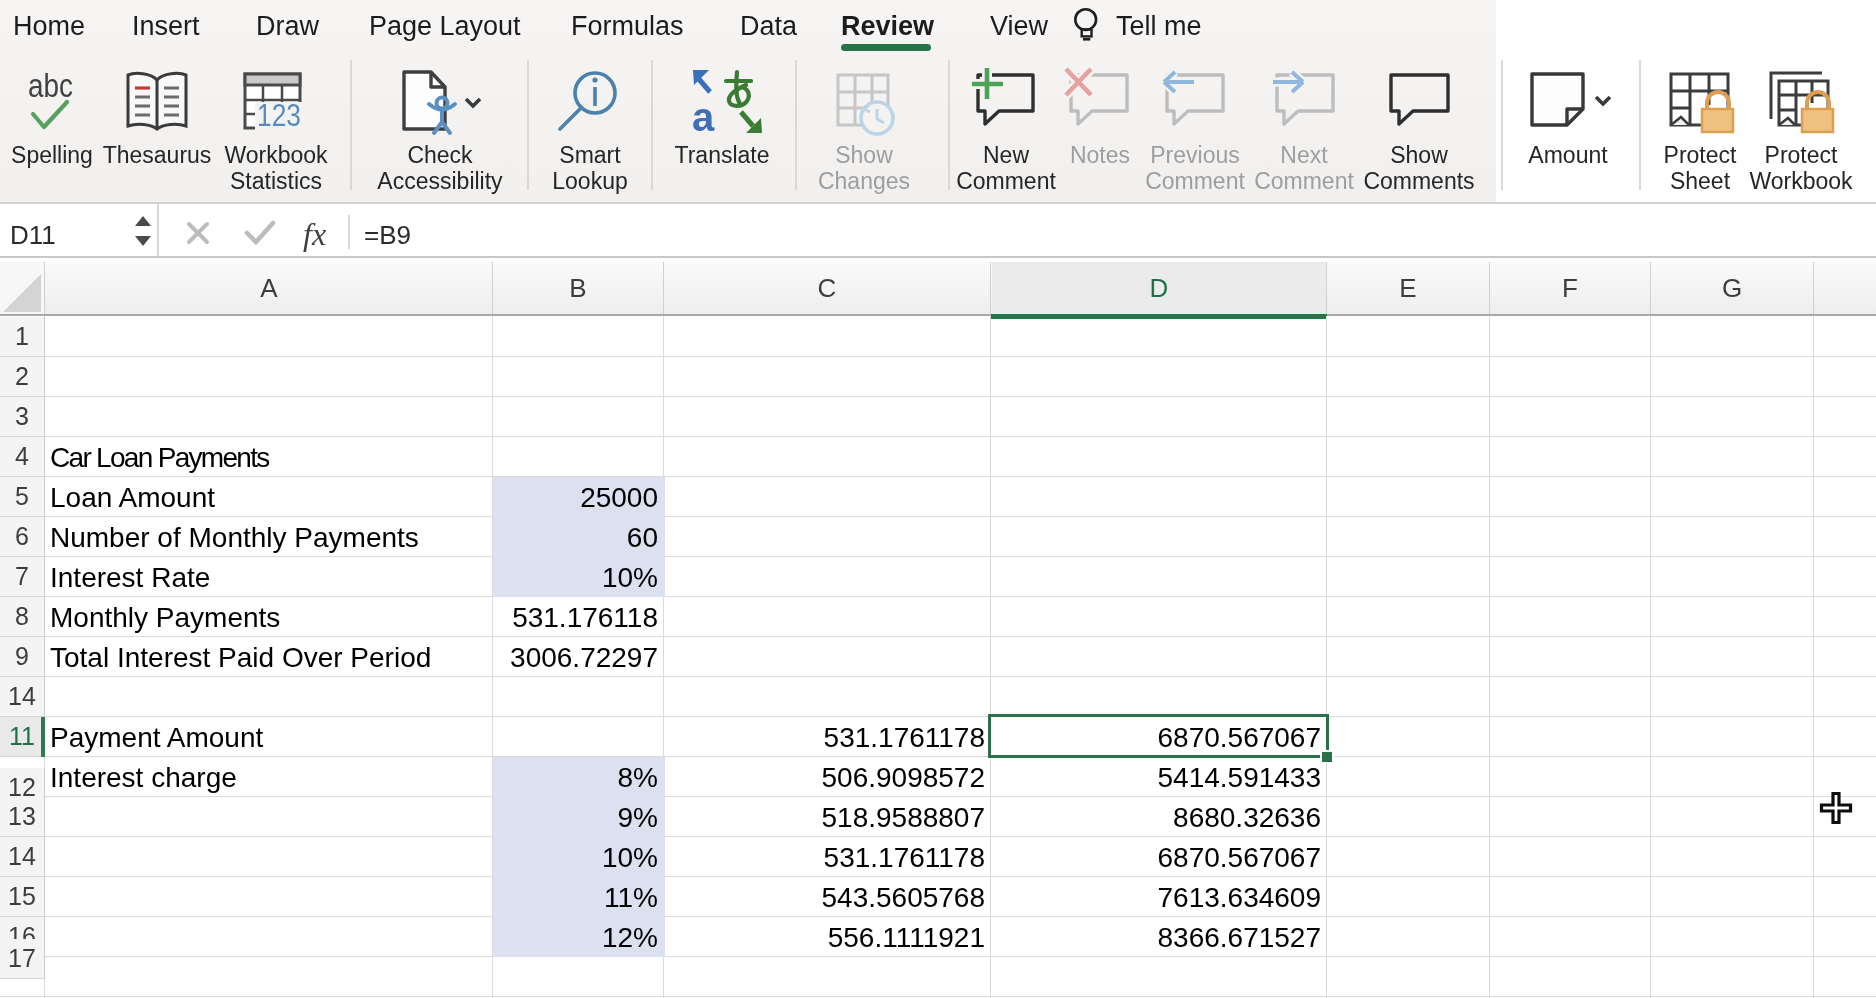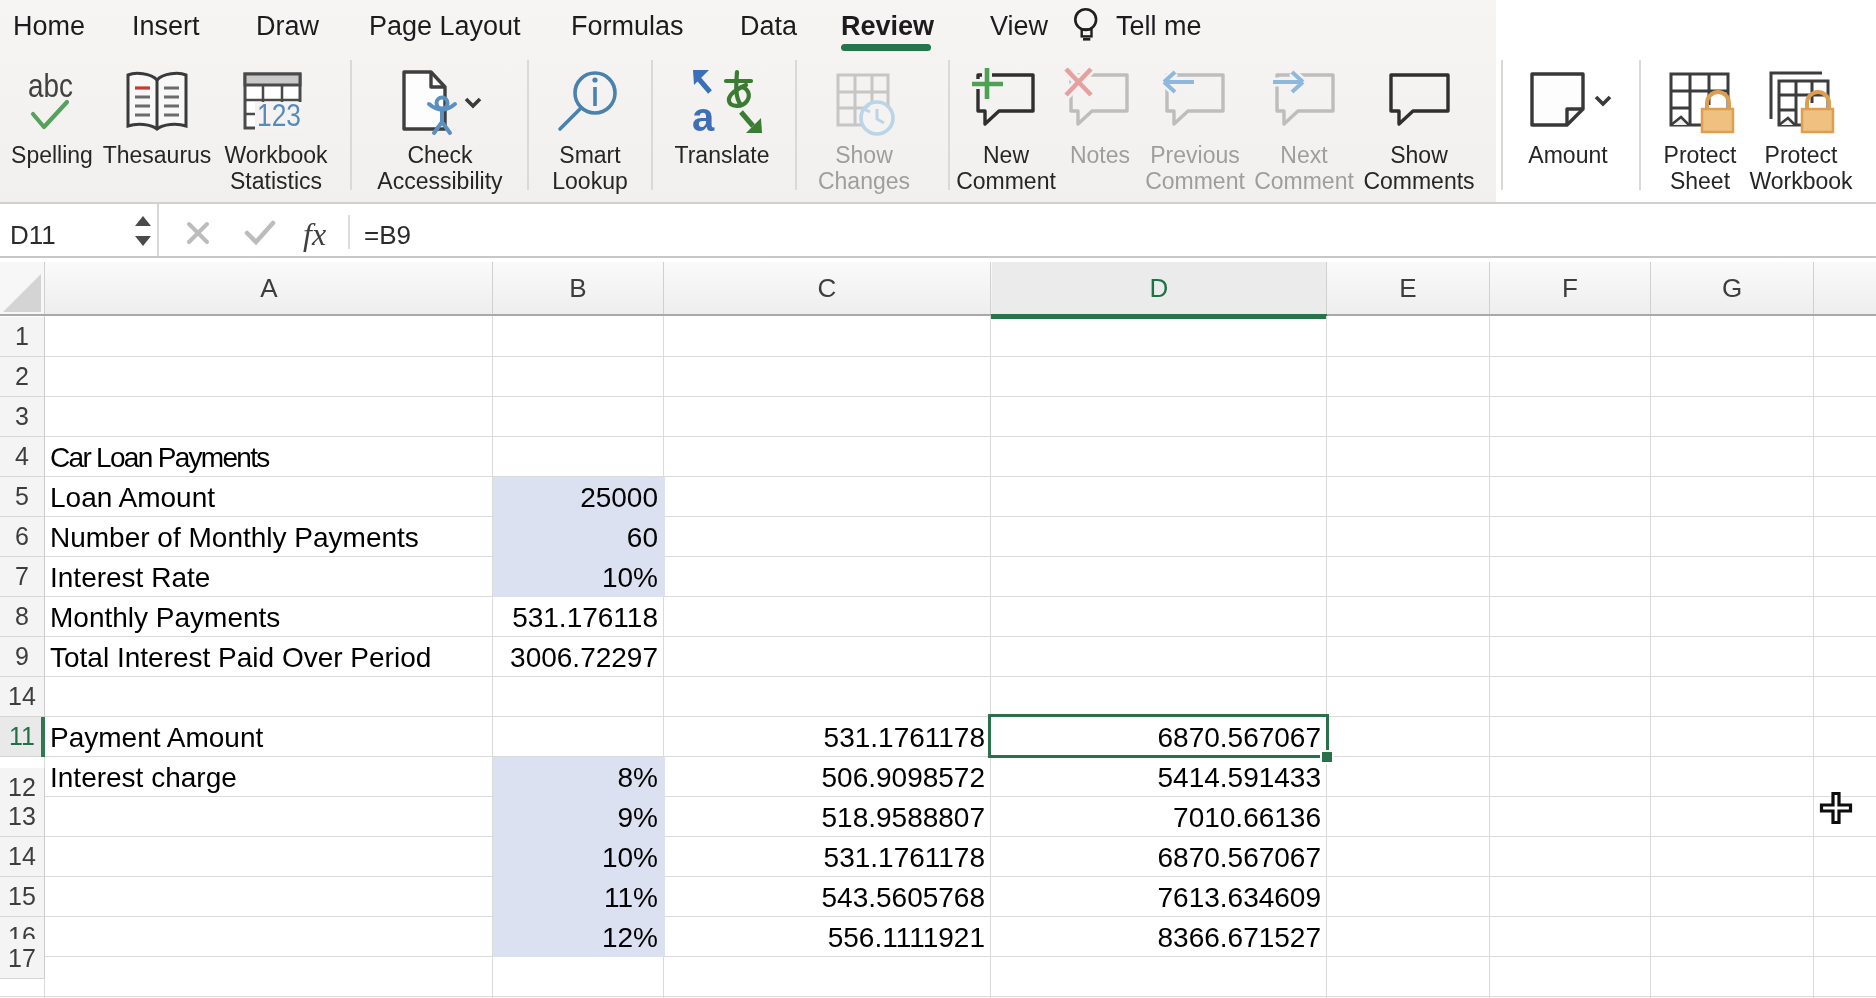--- a/index.html
+++ b/index.html
@@ -280,21 +280,21 @@
         <div class="cell num" style="left:344px;width:314px;top:620px">11%</div>
         <div class="cell num" style="left:344px;width:314px;top:660px">12%</div>
         <div class="cell num" style="left:671px;width:314px;top:460px">531.1761178</div>
         <div class="cell num" style="left:671px;width:314px;top:500px">506.9098572</div>
         <div class="cell num" style="left:671px;width:314px;top:540px">518.9588807</div>
         <div class="cell num" style="left:671px;width:314px;top:580px">531.1761178</div>
         <div class="cell num" style="left:671px;width:314px;top:620px">543.5605768</div>
         <div class="cell num" style="left:671px;width:314px;top:660px">556.1111921</div>
         <div class="cell num" style="left:1007px;width:314px;top:460px">6870.567067</div>
         <div class="cell num" style="left:1007px;width:314px;top:500px">5414.591433</div>
-        <div class="cell num" style="left:1007px;width:314px;top:540px">7010.66136</div>
+        <div class="cell num" style="left:1007px;width:314px;top:540px">8680.32636</div>
         <div class="cell num" style="left:1007px;width:314px;top:580px">6870.567067</div>
         <div class="cell num" style="left:1007px;width:314px;top:620px">7613.634609</div>
         <div class="cell num" style="left:1007px;width:314px;top:660px">8366.671527</div>
       </div>
     <div id="rowhead">
         <div class="rh" style="top:59px">1</div>
         <div class="rh" style="top:99px">2</div>
         <div class="rh" style="top:139px">3</div>
         <div class="rh" style="top:179px">4</div>
         <div class="rh" style="top:219px">5</div>

